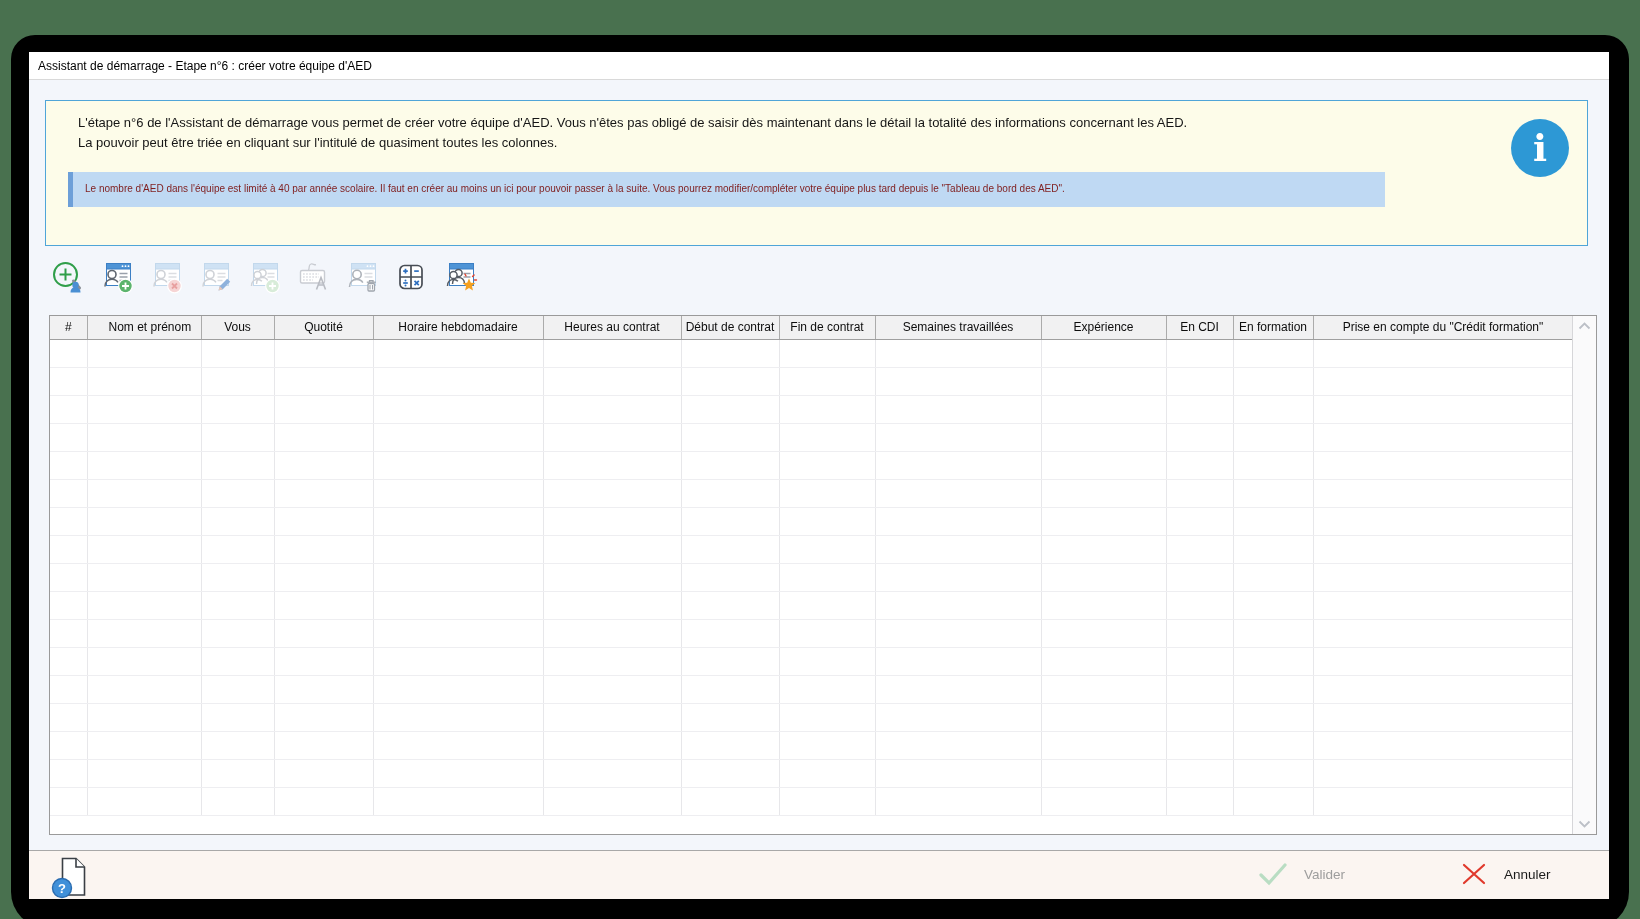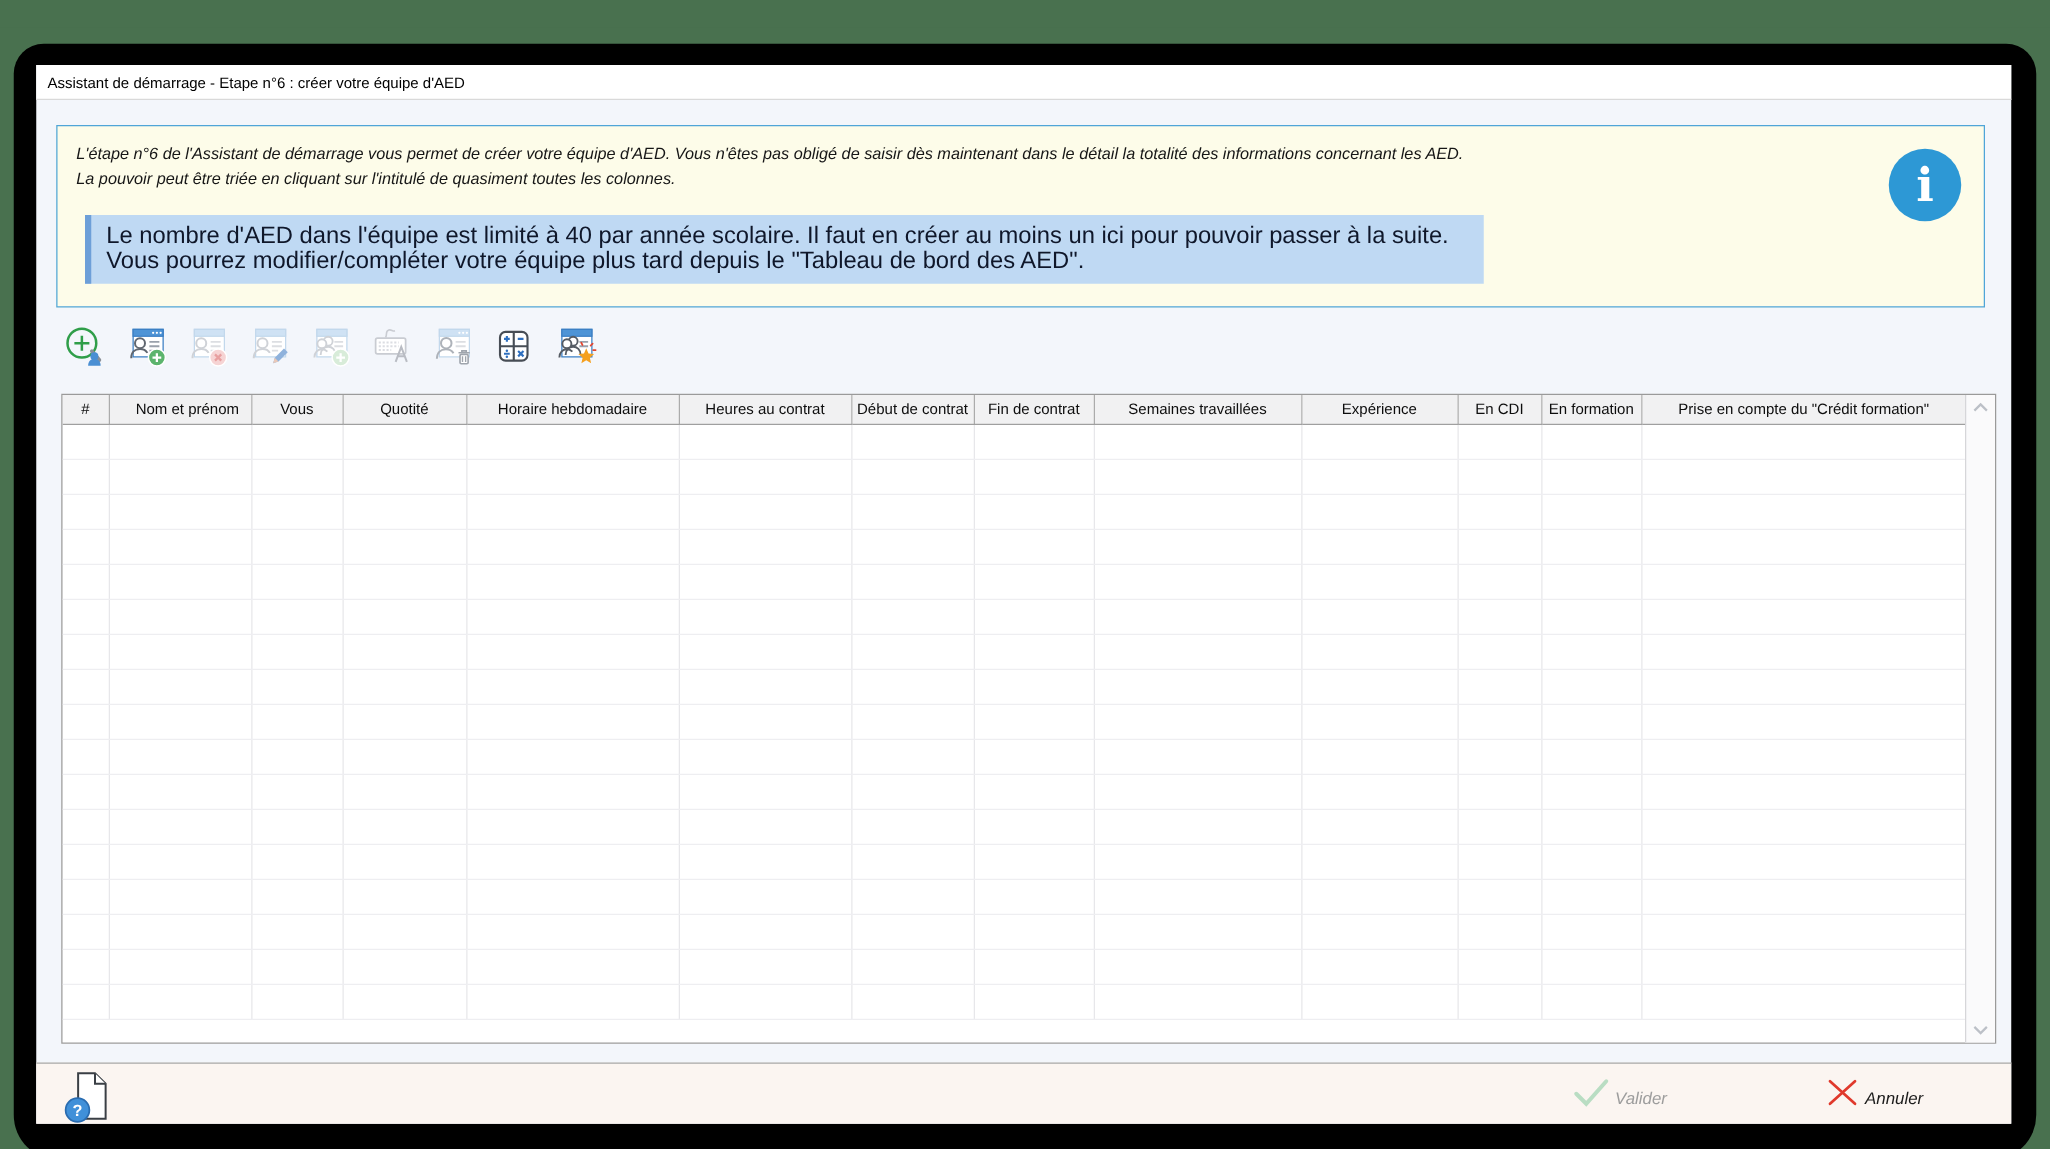--- a/index.html
+++ b/index.html
@@ -9,25 +9,25 @@
   .frame { position:absolute; left:11px; top:13px; width:1618px; height:893px;
            background:#000; border-radius:24px 24px 36px 36px; }
   .window { position:absolute; left:29px; top:30px; width:1580px; height:847px;
             background:#f3f6fb; }
   .titlebar { position:absolute; left:0; top:0; width:100%; height:28px; background:#fff;
               border-bottom:1px solid #d9d9d9; display:flex; align-items:center;
               padding-left:9px; font-size:12px; color:#000; }
   
   .info-panel { position:absolute; left:16px; top:48px; width:1543px; height:146px;
                 background:#fdfce9; border:1.5px solid #4fa5d8; }
-  .info-text { position:absolute; left:15px; top:12px; font-size:13px; color:#161616;
-               line-height:20px;font-style:italic; }
-  .notice { position:absolute; left:22px; top:71px; width:1119px; background:#bfd9f3;
-            border-left:5px solid #6d9fd8; padding:7px 12px 8px 12px; font-size:19px;
-            line-height:20px; color:#0f172a; }
+  .info-text { position:absolute; left:32px; top:12px; font-size:13px; color:#161616;
+               line-height:20px; }
+  .notice { position:absolute; left:22px; top:71px; width:1317px; background:#bfd9f3;
+            border-left:5px solid #6d9fd8; padding:7px 12px 8px 12px; font-size:10px;
+            line-height:20px; color:#7f1d1d; }
   .info-circle { position:absolute; left:1465px; top:18px; width:58px; height:58px;
                  border-radius:50%; background:#2d98d5; display:flex; align-items:center;
                  justify-content:center; color:#fff;
                  font-family:"DejaVu Serif", serif; font-weight:bold; font-size:37px; }
   
   .toolbar { position:absolute; left:21px; top:207px; display:flex; gap:13px; }
   .tool { width:36px; height:36px; background:transparent; border:none; padding:0;
           cursor:pointer; }
   .tool.disabled { cursor:default; }
   .tool svg { width:36px; height:36px; display:block; }
@@ -45,23 +45,23 @@
   .vscroll { position:absolute; top:0; right:0; bottom:0; width:24px; background:#fafafb;
              border-left:1px solid #d6d6d9; }
   .vscroll .chev { position:absolute; left:5px; width:13px; height:8px; }
   .vscroll .chev.up { top:6px; }
   .vscroll .chev.down { bottom:6px; }
   
   .bottom-bar { position:absolute; left:0; top:798px; width:1580px; height:49px;
                 background:#fbf5f1; border-top:1px solid #a8a8a8; }
   .help-btn { position:absolute; left:21px; top:4px; width:42px; height:42px;
               background:transparent; border:none; padding:0; cursor:pointer; }
-  .footer-btn { position:absolute; display:flex; align-items:flex-end; gap:4px;
+  .footer-btn { position:absolute; display:flex; align-items:center; gap:16px;
                 background:transparent; border:none; padding:0; font-size:13.5px;
-                font-family:"Liberation Sans", sans-serif;font-style:italic; }
+                font-family:"Liberation Sans", sans-serif; }
   .valider { left:1229px; top:11px; color:#9d9d9d; cursor:default; }
   .annuler { left:1431px; top:11px; color:#1b1b1b; cursor:pointer; }
 </style>
 </head>
 <body>
 
 <div class="stage">
   <div class="frame"></div>
   <div class="window">
 

